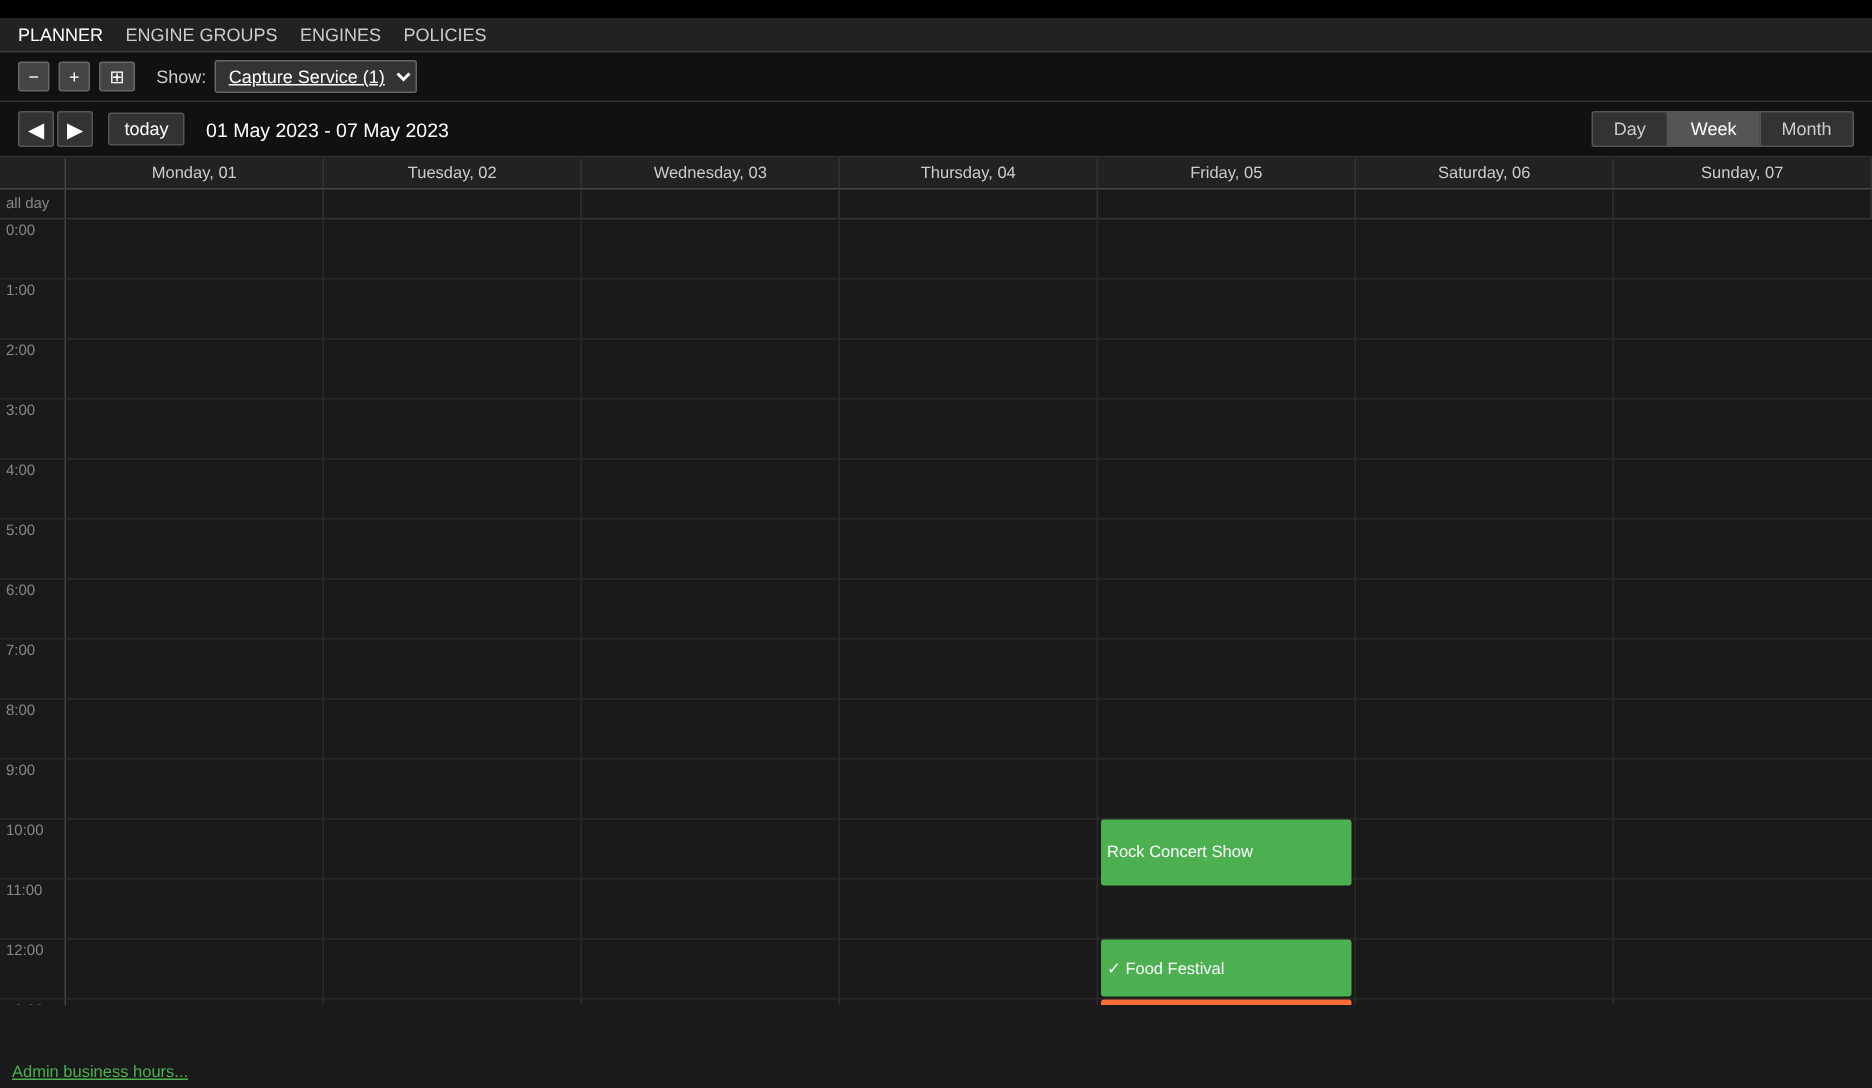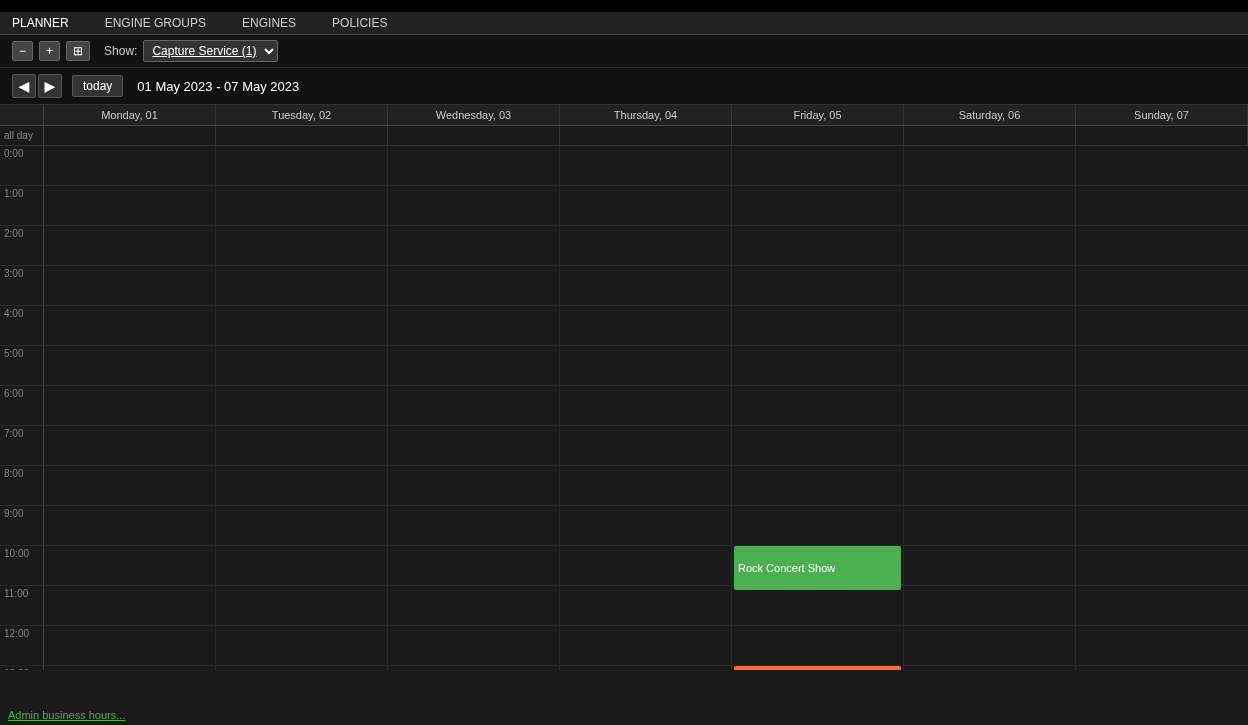--- a/index.html
+++ b/index.html
@@ -17,21 +17,21 @@
     .welcome-area { display: flex; align-items: center; gap: 8px; color: #ccc; font-size: 14px; }
     .welcome-area .username { color: #fff; font-weight: bold; }
     .logout { color: #fff; font-size: 14px; }
 
     
     .nav-bar {
       background: #222;
       display: flex;
       align-items: center;
       padding: 4px 12px;
-      gap: 36px;
+      gap: 15px;
       border-bottom: 1px solid #444;
     }
     .nav-item { color: #ccc; font-size: 12px; cursor: pointer; text-transform: uppercase; }
     .nav-item.active { color: #fff; }
 
     
     .toolbar {
       background: #111;
       display: flex;
       align-items: center;
@@ -237,20 +237,25 @@
   </select>
 </div>
 
 <div class="cal-header">
   <div class="nav-arrows">
     <button class="arrow-btn">◀</button>
     <button class="arrow-btn">▶</button>
   </div>
   <button class="today-btn">today</button>
   <span class="date-range">01 May 2023 - 07 May 2023</span>
+  <div class="view-btns">
+    <button class="view-btn">Day</button>
+    <button class="view-btn active">Week</button>
+    <button class="view-btn">Month</button>
+  </div>
 </div>
 
 <div class="calendar-container">
 
   <div class="day-headers">
     <div class="day-header-cell"></div>
     <div class="day-header-cell">Monday, 01</div>
     <div class="day-header-cell">Tuesday, 02</div>
     <div class="day-header-cell">Wednesday, 03</div>
     <div class="day-header-cell">Thursday, 04</div>
@@ -370,20 +375,21 @@
         <div class="hour-cell"></div>
         <div class="hour-cell"></div>
         <div class="hour-cell"></div>
         <div class="hour-cell"></div>
         <div class="hour-cell"></div>
         <div class="hour-cell"></div>
         <div class="hour-cell"></div>
 
       <div class="event-block event-green" style="top: calc(10*40px); height: 44px;">Rock Concert Show</div>
 
+      <div class="event-block event-green" style="top: calc(12*40px); height: 38px;">✓ Food Festival</div>
 
       <div class="event-block event-orange" style="top: calc(13*40px); height: 38px;">Recording time</div>
 
     </div>
 
     <div class="day-col" style="position:relative;">
       <div class="hour-cell"></div>
         <div class="hour-cell"></div>
         <div class="hour-cell"></div>
         <div class="hour-cell"></div>

